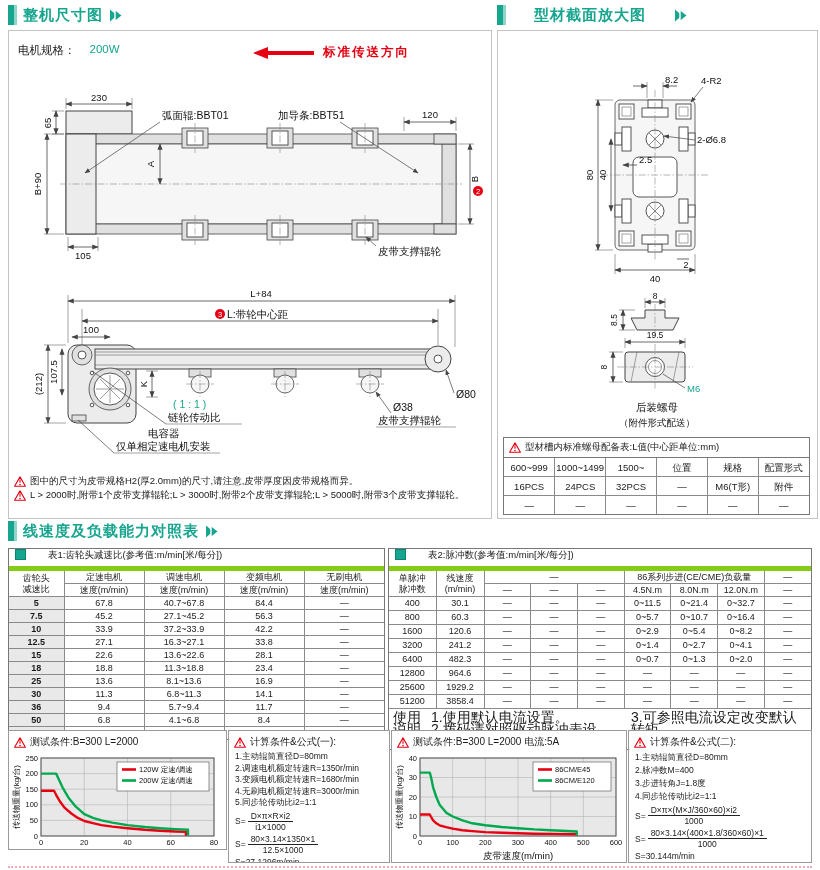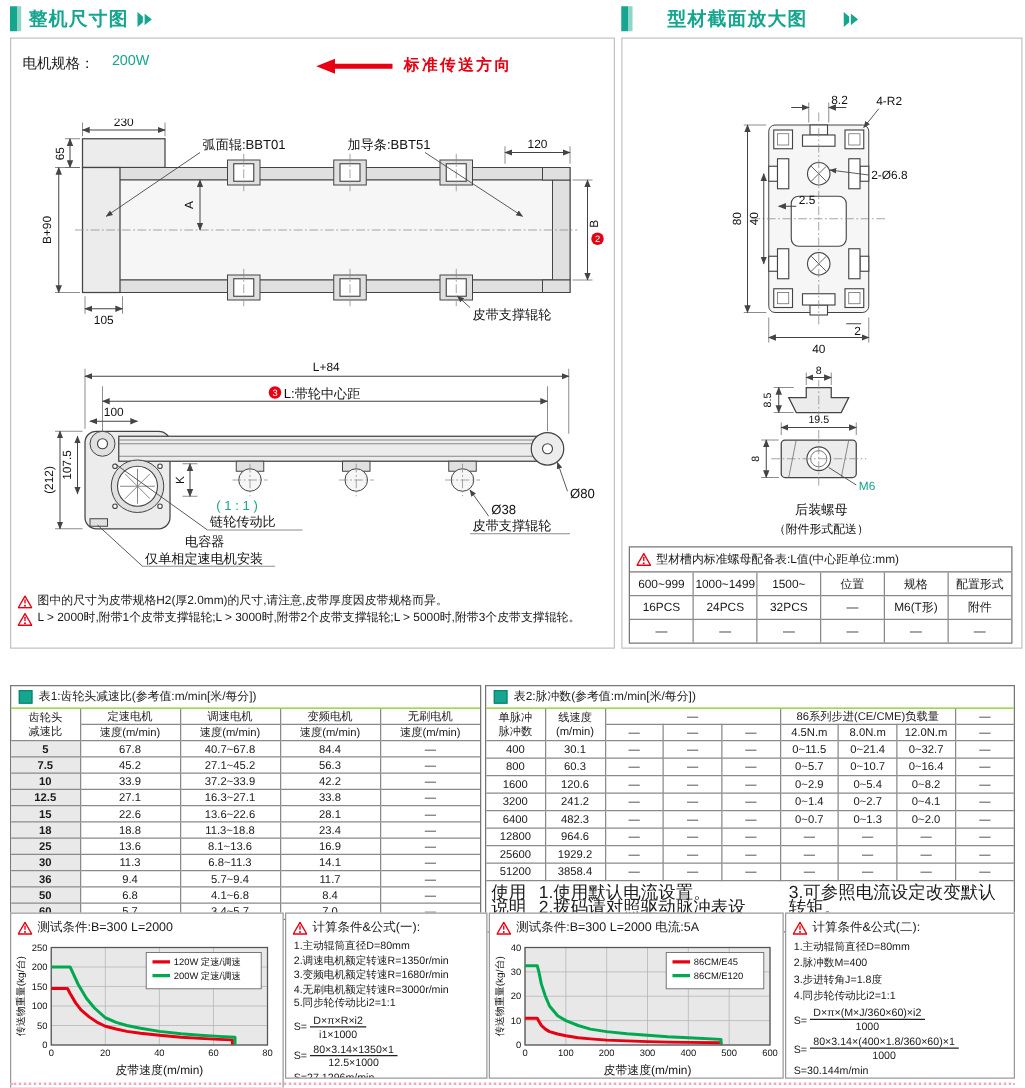--- a/index.html
+++ b/index.html
@@ -34,21 +34,21 @@
   .t8{font-size:8.5px;fill:#111;}
   .t9{font-size:9.5px;fill:#111;}
   .t10{font-size:10.5px;fill:#111;}
   .mid{text-anchor:middle;}
   .tealt{fill:#16a58e;}
   
   .notes{font-size:9.5px;line-height:14px;}
   .nline{display:flex;align-items:center;gap:4px;}
   
   .tblbox{border:1px solid #777;background:#fff;box-sizing:border-box;}
-  .cap{height:17px;display:flex;align-items:center;gap:5px;padding-left:6px;font-size:9.5px;border-bottom:1px solid #84cc16;}
+  .cap{height:17px;display:flex;align-items:flex-start;gap:22px;padding-left:6px;font-size:9.5px;border-bottom:5px solid #84cc16;}
   .tsq{width:9px;height:9px;background:#16a58e;border:1px solid #0d8470;display:inline-block;flex:none;}
   table{border-collapse:collapse;width:100%;table-layout:fixed;border-style:hidden;}
   th,td{border:1px solid #8a8a8a;text-align:center;padding:0;font-size:9px;font-weight:400;line-height:11px;}
   #t1 td{height:12px;} #t1 th{height:12px;}
   #t2 td{height:13px;} #t2 th{height:12px;}
   #t1 td.rh{background:#e9e9e9;font-weight:bold;}
   .usagecell{height:27px;}
   .usage{display:flex;text-align:left;font-size:14px;padding:2px 4px;gap:10px;}
   .usage .uc div{line-height:12px;}
   .ulab{width:28px;}
@@ -429,20 +429,27 @@
             <td>—</td>
             <td>—</td>
             <td>—</td>
             <td>—</td>
             <td>—</td>
           </tr>
         </tbody>
     </table>
   </div>
 
+  <div class="abs sec-hdr" style="left:8px;top:520px;">
+    <span class="bar"></span>
+    <span class="sec-title">线速度及负载能力对照表</span>
+    <svg class="arr" viewBox="0 0 15 13">
+        <use href="#titlearrow"></use>
+      </svg>
+  </div>
 
   <div class="abs tblbox" style="left:8px;top:548px;width:377px;">
     <div class="cap">
       <span class="tsq"></span>
       <span>表1:齿轮头减速比(参考值:m/min[米/每分])</span>
     </div>
     <table id="t1">
       <colgroup>
           <col style="width:55px">
           <col>
@@ -694,21 +701,21 @@
                 <div>3.可参照电流设定改变默认转矩。</div>
                 <div>4.此设定为脉冲信号表。</div>
               </div>
             </div>
           </td>
         </tr>
       </tbody>
     </table>
   </div>
 
-  <div class="abs bbox" style="left:8px;top:730px;width:219px;height:141px;">
+  <div class="abs bbox" style="left:8px;top:730px;width:219px;height:120px;">
     <div class="btitle">
       <svg class="wi" viewBox="0 0 12 11">
           <use href="#warnico"></use>
         </svg>
       <span>测试条件:B=300  L=2000</span>
     </div>
     <svg id="chart1" width="213" height="112" style="margin-left:2px;">
         <rect x="30" y="8" width="173" height="78" fill="#e8e8e8"></rect>
         <line x1="30" y1="8" x2="30" y2="86" stroke="#b3b3b3" stroke-width="0.6"></line>
         <text x="30" y="95" text-anchor="middle" font-size="7.5" fill="#111">0</text>

